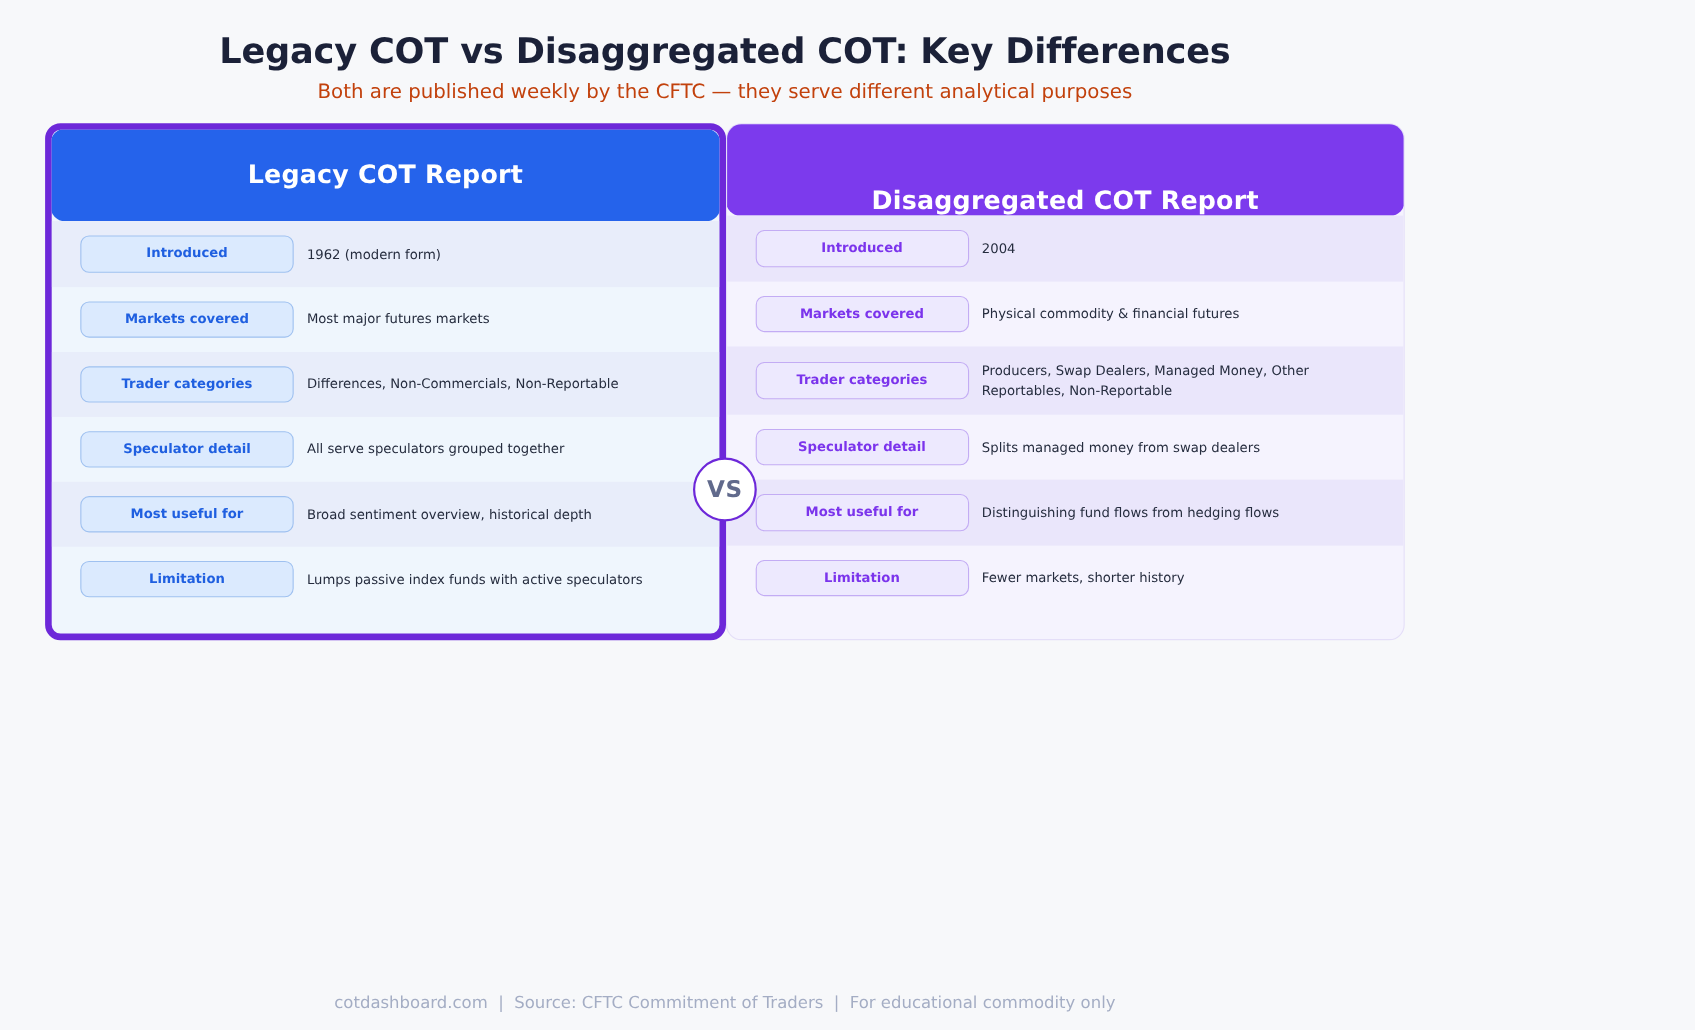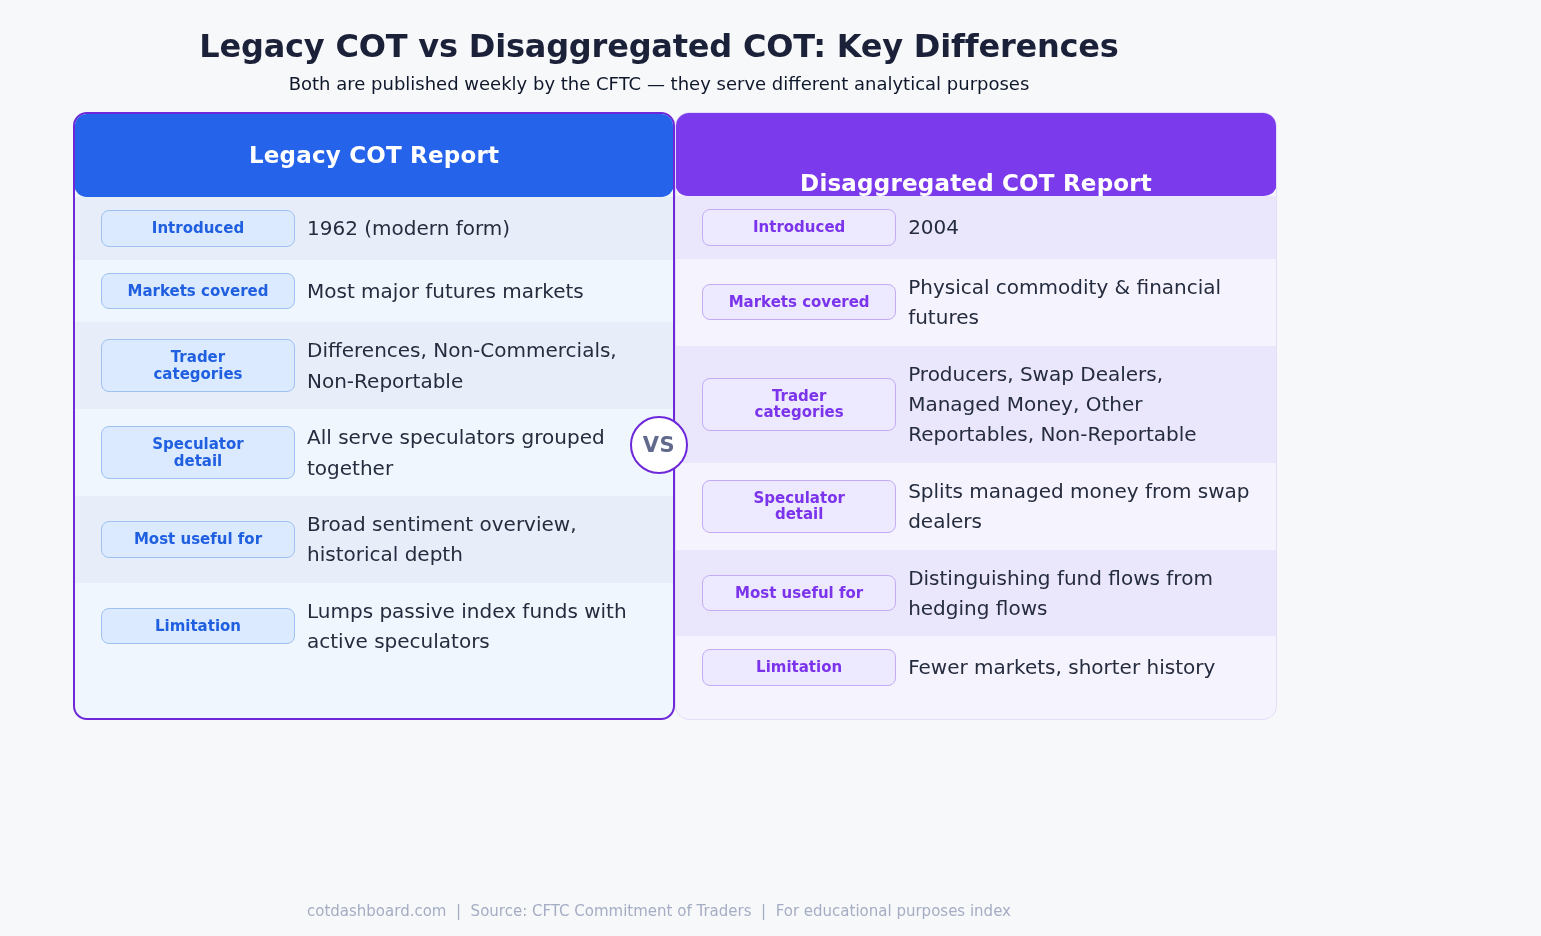--- a/index.html
+++ b/index.html
@@ -28,21 +28,21 @@
   .main-title {
     font-size: 32px;
     font-weight: bold;
     color: #1B2138;
     letter-spacing: -0.2px;
     line-height: 1.18;
     margin: 0;
   }
   .subtitle {
     font-size: 18px;
-    color: #0f172a;
+    color: #c2410c;
     font-weight: normal;
     margin: 7px 0 0 0;
     line-height: 1.2;
   }
 
   
   .compare {
     position: relative;
     display: flex;
     justify-content: space-between;
@@ -51,22 +51,21 @@
   }
   .card {
     width: 703px;
     border-radius: 14px;
     box-sizing: border-box;
     overflow: hidden;
     padding-bottom: 20px;
   }
   .card.legacy {
     background: #EFF6FD;
-    border: 2px solid #6d28d9;
-    margin-left: 32px;
+    border: 6px solid #6d28d9;
   }
   .card.disagg {
     background: #F5F3FE;
     border: 1px solid #E4DEF8;
   }
   .card-header {
     height: 84px;
     display: flex;
     align-items: center;
     justify-content: center;
@@ -107,38 +106,38 @@
   .row.striped + .row::before,
   .row + .row.striped::before { background: transparent; }
 
   .pill {
     flex: 0 0 auto;
     width: 194px;
     box-sizing: border-box;
     text-align: center;
     padding: 9px 24px;
     border-radius: 8px;
-    font-size: 15px;
+    font-size: 12px;
     font-weight: bold;
     line-height: 1.1;
   }
   .legacy-row .pill {
     background: #DBEAFE;
     border: 1px solid #9FC1F0;
     color: #1F5FE0;
   }
   .disagg-row .pill {
     background: #EDE9FE;
     border: 1px solid #C3ACF4;
     color: #7B34EC;
   }
   .value {
     flex: 1 1 auto;
     padding-left: 12px;
-    font-size: 20px;
+    font-size: 12px;
     color: #252C3E;
     line-height: 1.52;
   }
 
   
   .vs-badge {
     position: absolute;
     left: 50%;
     top: 322px;
     transform: translateX(-50%);
@@ -248,16 +247,16 @@
       </div>
     </div>
 
     <div class="vs-badge">
       <span class="vs-text">VS</span>
     </div>
 
   </div>
 
   <div class="footer">
-    <span>cotdashboard.com</span><span>  |  </span><span>Source: CFTC Commitment of Traders</span><span>  |  </span><span>For educational purposes index</span>
+    <span>cotdashboard.com</span><span>  |  </span><span>Source: CFTC Commitment of Traders</span><span>  |  </span><span>For educational commodity only</span>
   </div>
 
 </div>
 
 </body></html>

